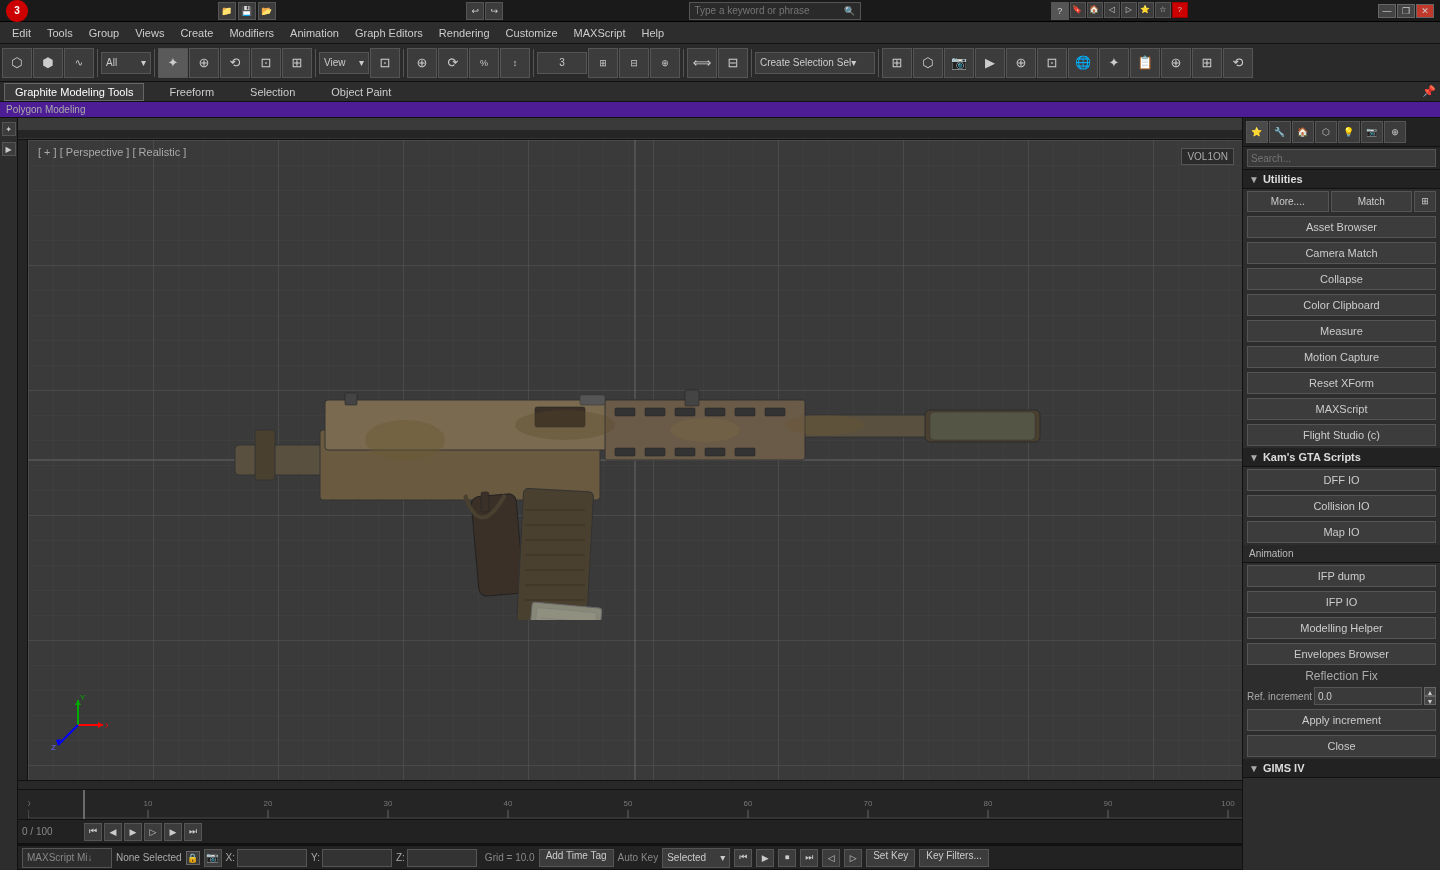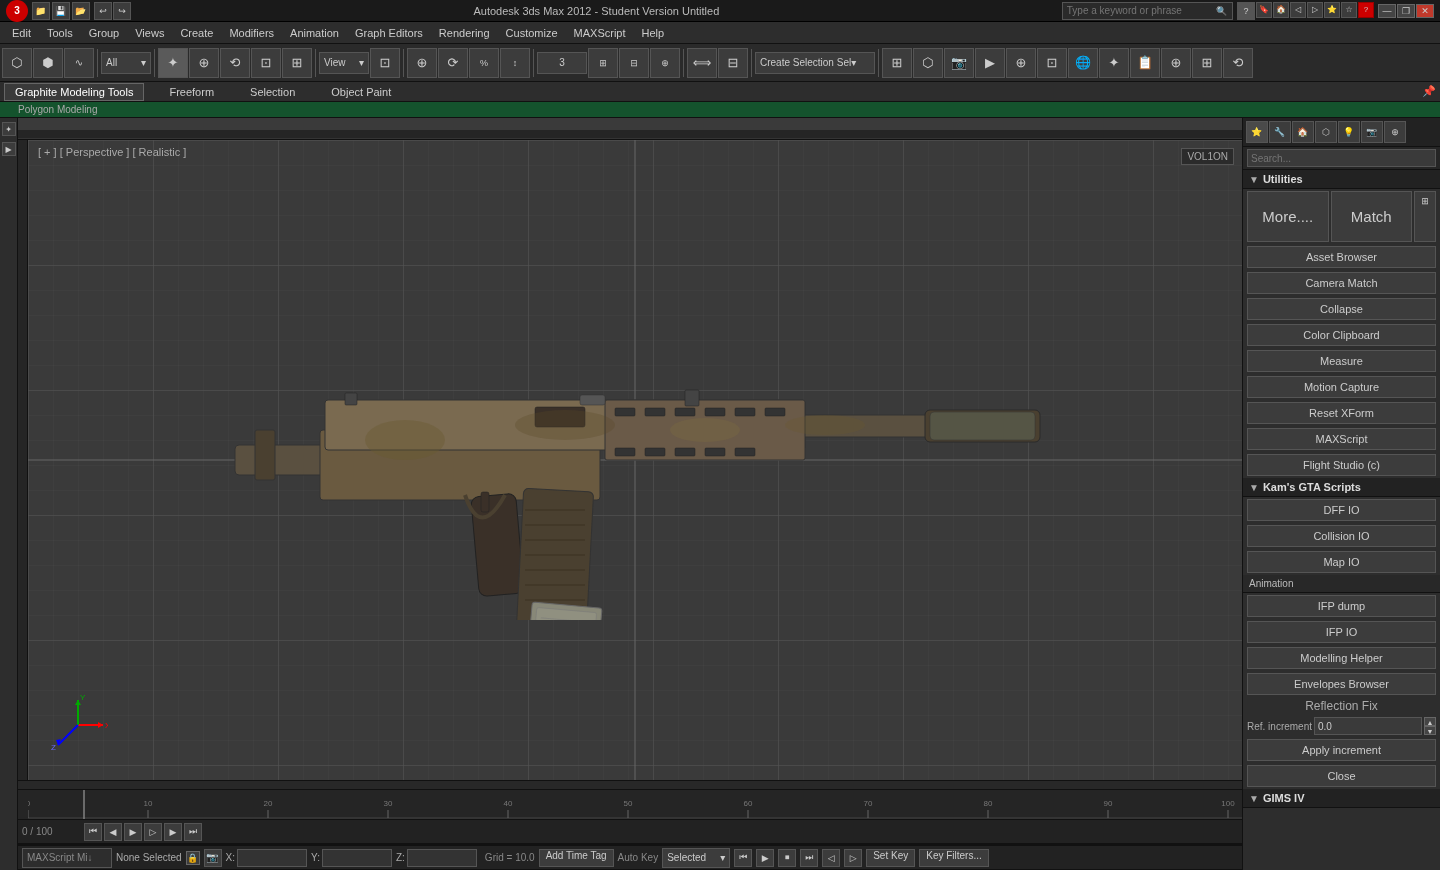--- a/index.html
+++ b/index.html
@@ -85,24 +85,24 @@
     .ribbon-tab.active {
       background: #3a3a3a;
       border-color: #666;
       color: #fff;
     }
     .ribbon-extra { margin-left: auto; display: flex; align-items: center; gap: 4px; }
 
     
     #ribbon2 {
       height: 16px;
-      background: #14532d;
-      display: flex;
-      align-items: center;
-      padding: 0 18px;
+      background: #4c1d95;
+      display: flex;
+      align-items: center;
+      padding: 0 6px;
       border-bottom: 1px solid #111;
       font-size: 10px;
       color: #aaa;
     }
 
     
     #left-sidebar {
       width: 18px;
       background: #2d2d2d;
       border-right: 1px solid #111;
@@ -148,25 +148,25 @@
       padding: 4px 0;
       background: #3c3c3c;
       border: 1px solid #555;
       color: #ccc;
       font-size: 11px;
       text-align: center;
       cursor: pointer;
     }
     .rp-btn-half {
       flex: 1;
-      padding: 16px 0;
+      padding: 4px 0;
       background: #3c3c3c;
       border: 1px solid #555;
       color: #ccc;
-      font-size: 15px;
+      font-size: 10px;
       text-align: center;
       cursor: pointer;
     }
     .rp-label { font-size: 12px; color: #aaa; padding: 2px 6px; text-align: center; }
     .rp-subsection {
       font-size: 10px;
       color: #bbb;
       padding: 3px 6px;
       background: #282828;
       border-bottom: 1px solid #111;
@@ -349,21 +349,20 @@
     <div style="width:22px;height:22px;background:#c00;border-radius:50%;display:flex;align-items:center;justify-content:center;font-size:10px;font-weight:bold;color:#fff;flex-shrink:0;">3</div>
     <div style="display:flex;gap:2px;margin-left:4px;flex-shrink:0;">
       <div class="tb-btn" style="width:18px;height:18px;font-size:9px;">📁</div>
       <div class="tb-btn" style="width:18px;height:18px;font-size:9px;">💾</div>
       <div class="tb-btn" style="width:18px;height:18px;font-size:9px;">📂</div>
     </div>
     <div style="display:flex;gap:1px;margin-left:4px;flex-shrink:0;">
       <div class="tb-btn" style="width:18px;height:18px;font-size:9px;">↩</div>
       <div class="tb-btn" style="width:18px;height:18px;font-size:9px;">↪</div>
     </div>
-    <div class="title">Autodesk 3ds Max  2012  - Student Version    Untitled</div>
     <div style="display:flex;align-items:center;background:#2a2a2a;border:1px solid #555;height:18px;padding:0 4px;margin-right:4px;">
       <input style="background: transparent; border: none; outline: none; color: rgb(187, 187, 187); font-size: 10px; width: 150px;" placeholder="Type a keyword or phrase">
       <span style="font-size:9px;color:#888;">🔍</span>
     </div>
     <div style="display:flex;gap:1px;flex-shrink:0;">
       <div class="tb-btn" style="width:18px;height:18px;font-size:9px;background:#555;">?</div>
       <div style="display:flex;gap:1px;">
         <span class="tb-btn" style="width:16px;height:16px;font-size:8px;">🔖</span>
         <span class="tb-btn" style="width:16px;height:16px;font-size:8px;">🏠</span>
         <span class="tb-btn" style="width:16px;height:16px;font-size:8px;">◁</span>

